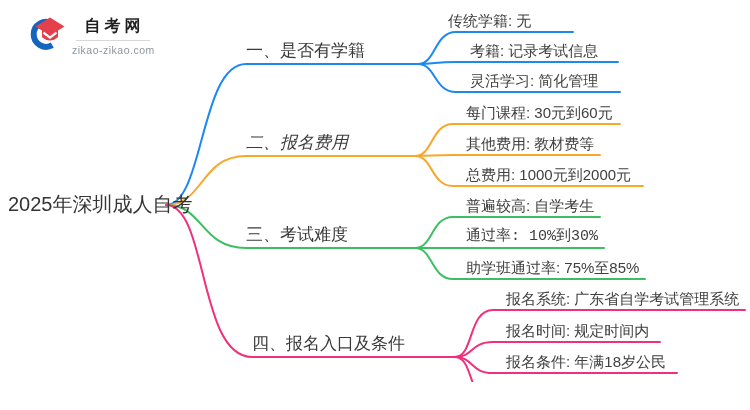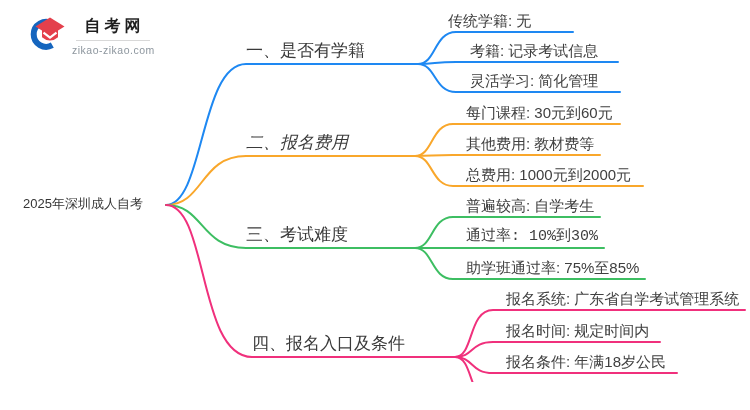--- a/index.html
+++ b/index.html
@@ -14,21 +14,21 @@
   .logo-title{
     font-size:16px;font-weight:bold;color:#1f1f1f;letter-spacing:4px;
     padding:2px 6px 3px 8px;border-bottom:1px solid #d8d8d8;white-space:nowrap;
   }
   .logo-domain{font-size:10.5px;color:#8d969e;letter-spacing:.5px;padding-top:3px;white-space:nowrap;}
   
   svg.map{position:absolute;left:0;top:0;}
   svg.map path{fill:none;stroke-width:2;stroke-linecap:round;}
   
   .node{position:absolute;white-space:nowrap;cursor:default;}
-  .root-label{font-size:13px;color:#353535;text-align:center;line-height:24px;}
+  .root-label{font-size:20px;color:#353535;text-align:left;line-height:24px;}
   .branch-label{font-size:17px;color:#3a3a3a;text-align:left;line-height:20px;}
   .child-label{font-size:15px;color:#404040;line-height:19px;}
 </style>
 </head>
 <body>
 
 <div class="stage">
 
   <div class="logo">
     <svg class="logo-icon" viewBox="0 0 38 40">

